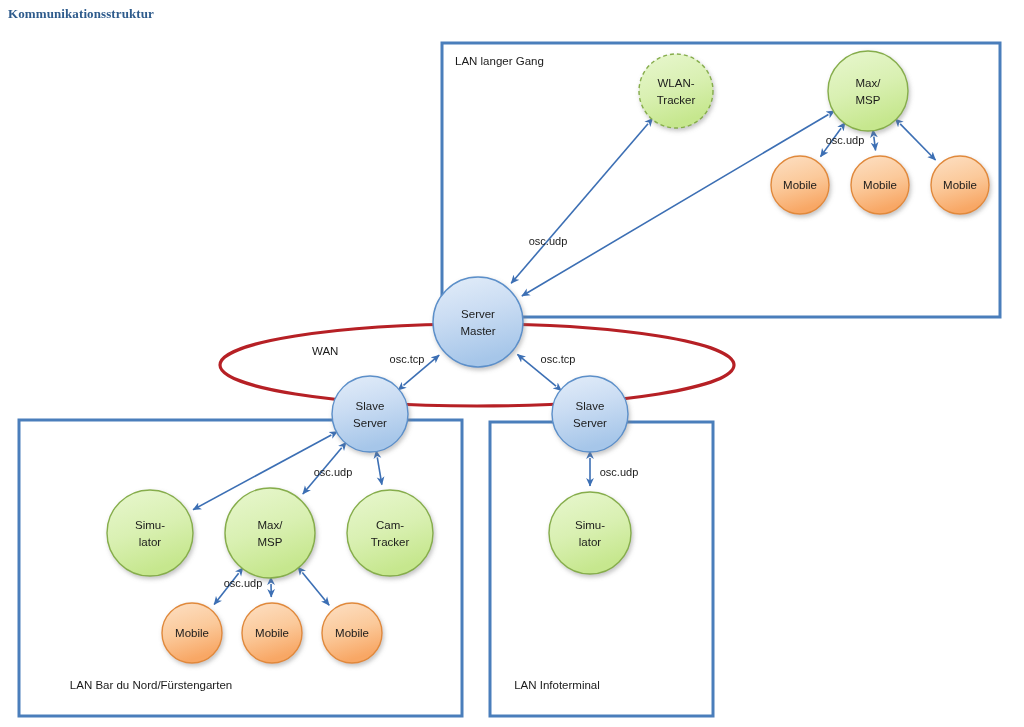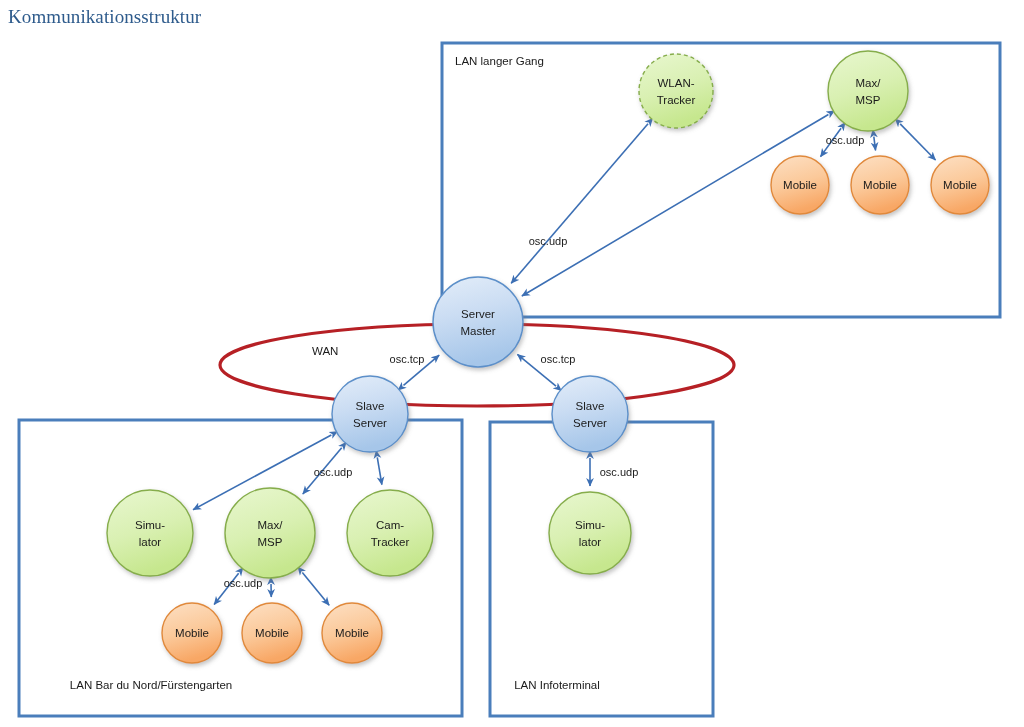--- a/index.html
+++ b/index.html
@@ -13,22 +13,22 @@
     height: 727px;
     position: relative;
     overflow: hidden;
     font-family: "Liberation Sans", sans-serif;
   }
   #page-title {
     position: absolute;
     left: 8px;
     top: 6px;
     font-family: "Liberation Serif", serif;
-    font-weight: normal;
-    font-size: 19px;
+    font-weight: bold;
+    font-size: 13px;
     letter-spacing: 0.1px;
     color: #2E5B8C;
     white-space: nowrap;
   }
   svg#diagram {
     position: absolute;
     left: 0;
     top: 0;
     width: 1024px;
     height: 727px;

